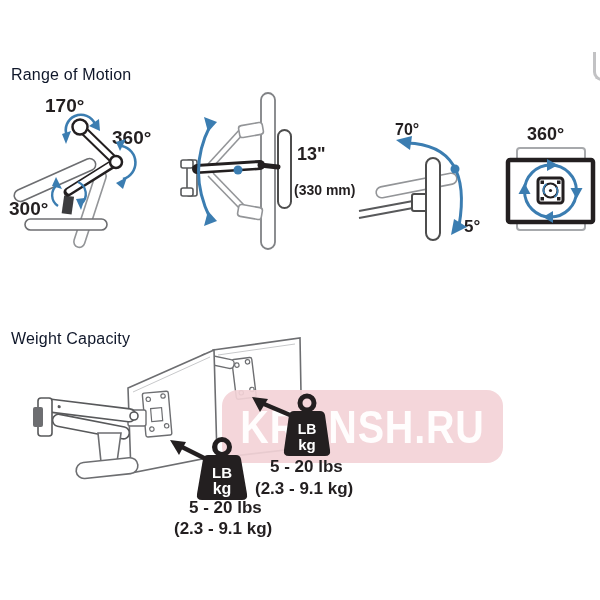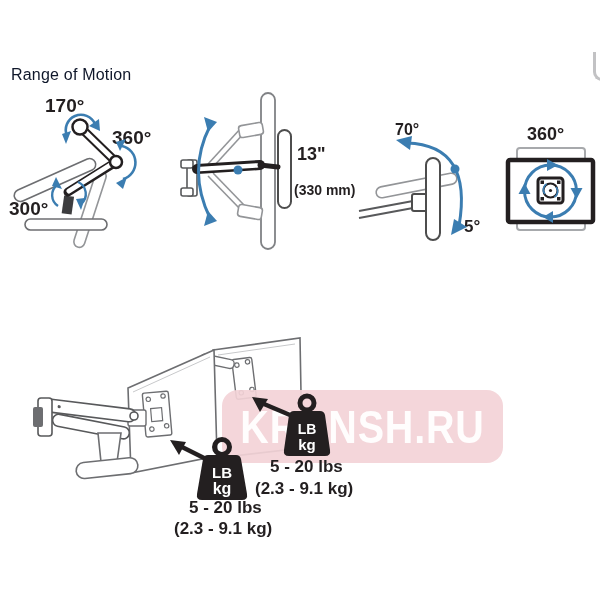--- a/index.html
+++ b/index.html
@@ -33,20 +33,21 @@
     border-radius:0 0 0 9px;opacity:.8;z-index:1;
   }
 </style>
 </head>
 <body>
 
 <div id="canvas">
 
   <div class="heading" style="left:11px;top:66px;">Range of Motion</div>
 
+  <div class="heading" style="left:11px;top:330px;">Weight Capacity</div>
 
   <svg class="diagram" style="left:8px;top:78px;" width="162" height="190" viewBox="0 0 162 190">
 
     <g transform="rotate(108 82 131)">
       <rect x="42" y="125.5" width="80" height="11" rx="5.5" fill="#fff" stroke="#939598" stroke-width="1.6"></rect>
     </g>
 
     <rect x="17" y="141" width="82" height="11" rx="5.5" fill="#fff" stroke="#6d6e71" stroke-width="1.6"></rect>
 
     <g transform="rotate(-24 47 102)">

